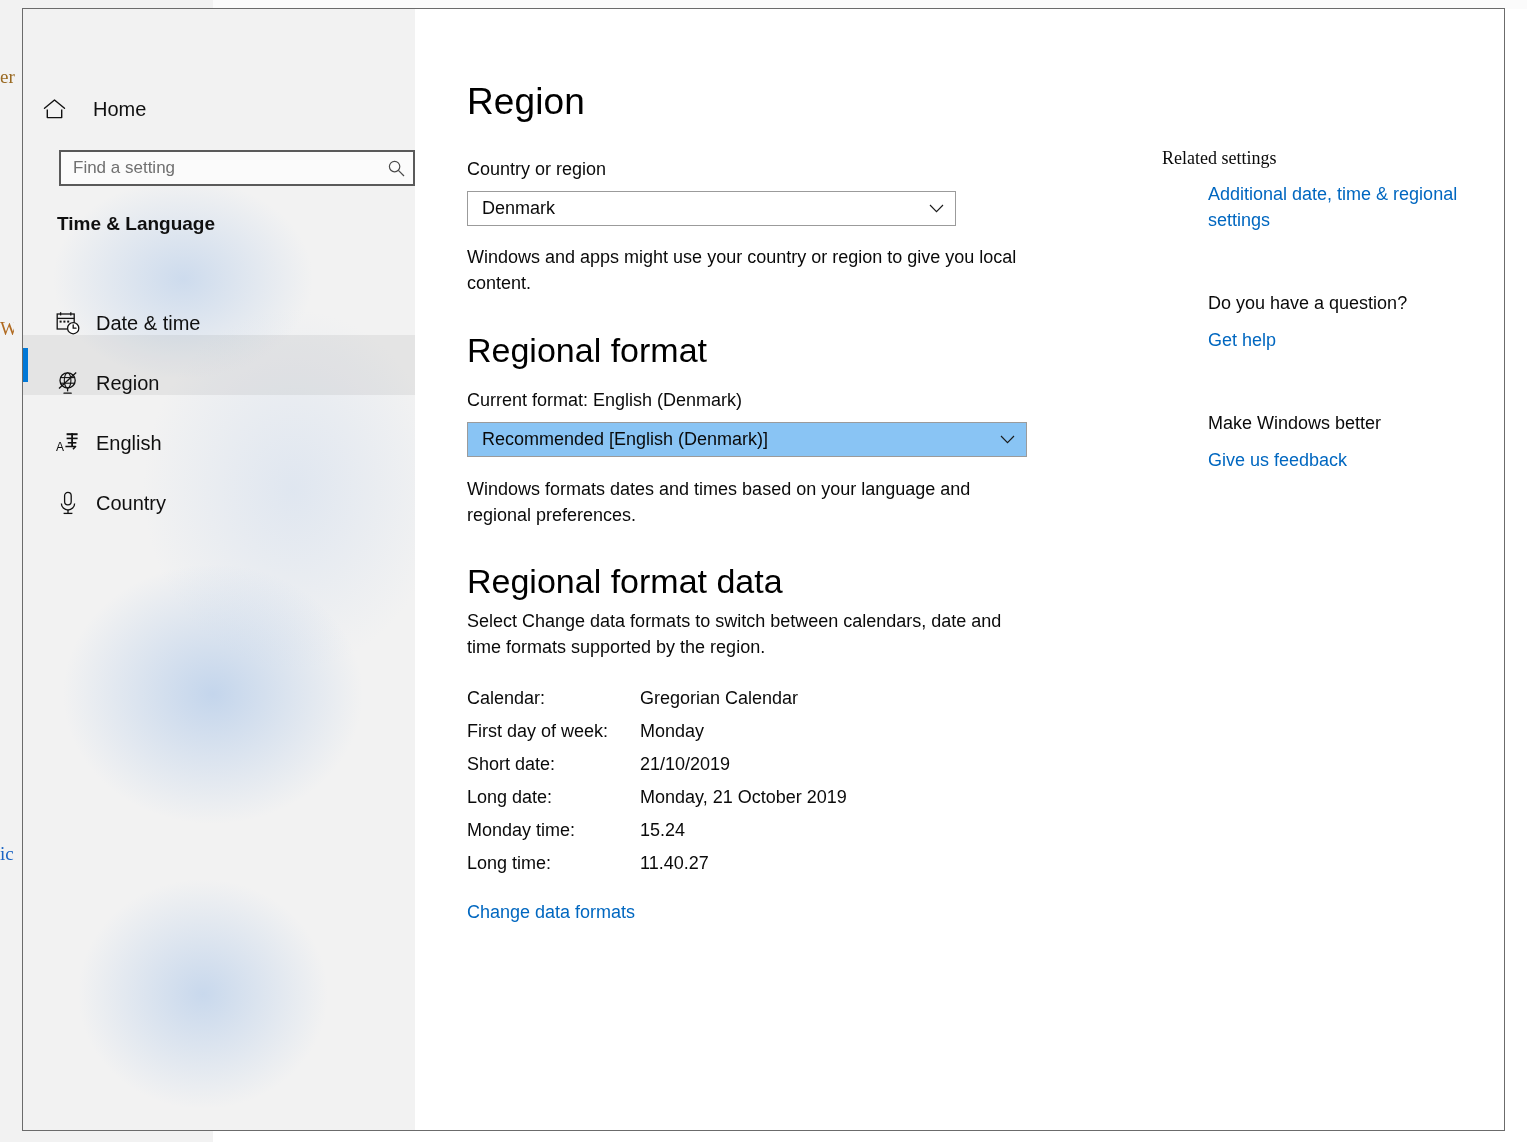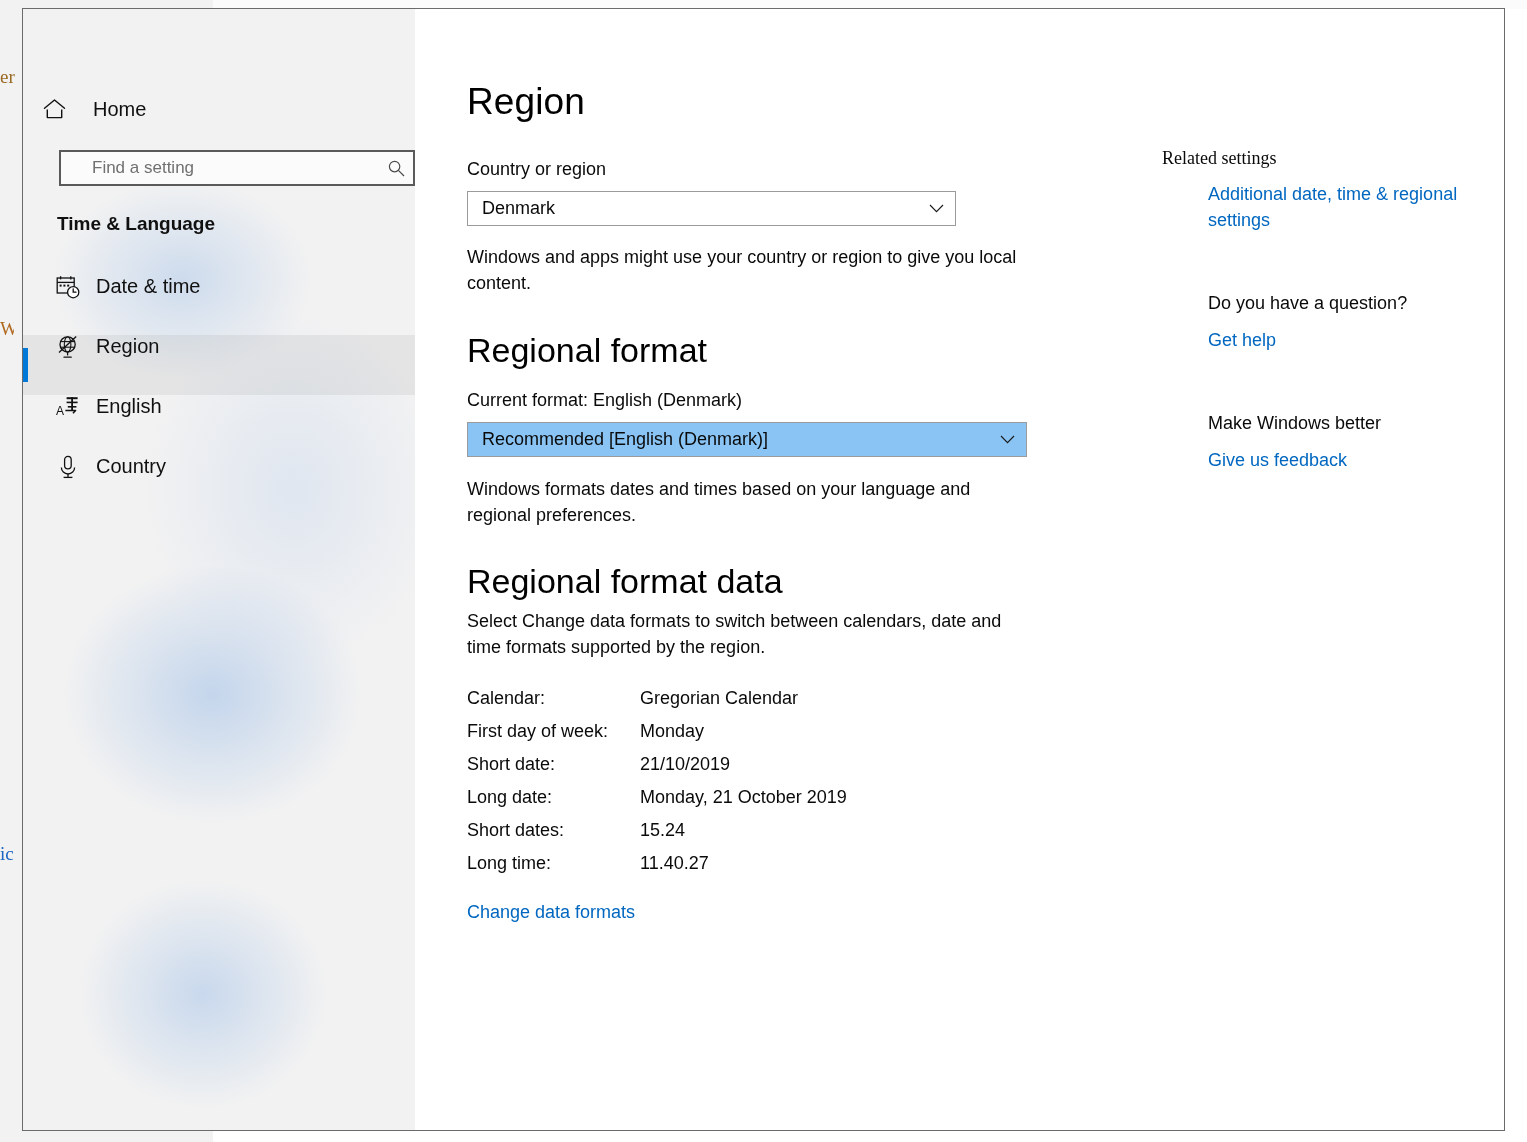--- a/index.html
+++ b/index.html
@@ -146,21 +146,20 @@
     position: absolute;
     left: 36px;
     top: 141px;
     width: 356px;
     height: 36px;
     background: #fbfbfb;
     border: 2px solid #5a5a5a;
     box-sizing: border-box;
     display: flex;
     align-items: center;
-    padding-left: 19px;
   }
   #search-box input {
     flex: 1;
     border: none;
     outline: none;
     background: transparent;
     font-family: "Liberation Sans", sans-serif;
     font-size: 17px;
     color: #2b2b2b;
     padding: 0 8px 0 12px;
@@ -180,21 +179,21 @@
   .nav-list {
     position: absolute;
     left: 0;
     top: 266px;
     width: 392px;
   }
   .nav-item {
     position: relative;
     height: 60px;
     display: flex;
-    align-items: flex-start;
+    align-items: flex-end;
     cursor: default;
   }
   .nav-item.selected { background: rgba(0,0,0,0.055); }
   .nav-item .sel-bar {
     position: absolute;
     left: 0;
     top: 13px;
     width: 5px;
     height: 34px;
     background: #0078d7;
@@ -494,21 +493,21 @@
         </div>
         <div class="data-row">
           <span class="k">Short date:</span>
           <span class="v">21/10/2019</span>
         </div>
         <div class="data-row">
           <span class="k">Long date:</span>
           <span class="v">Monday, 21 October 2019</span>
         </div>
         <div class="data-row">
-          <span class="k">Short dates:</span>
+          <span class="k">Monday time:</span>
           <span class="v">15.24</span>
         </div>
         <div class="data-row">
           <span class="k">Long time:</span>
           <span class="v">11.40.27</span>
         </div>
       </div>
 
       <div class="link" style="left:52px; top:891px;">Change data formats</div>
 

